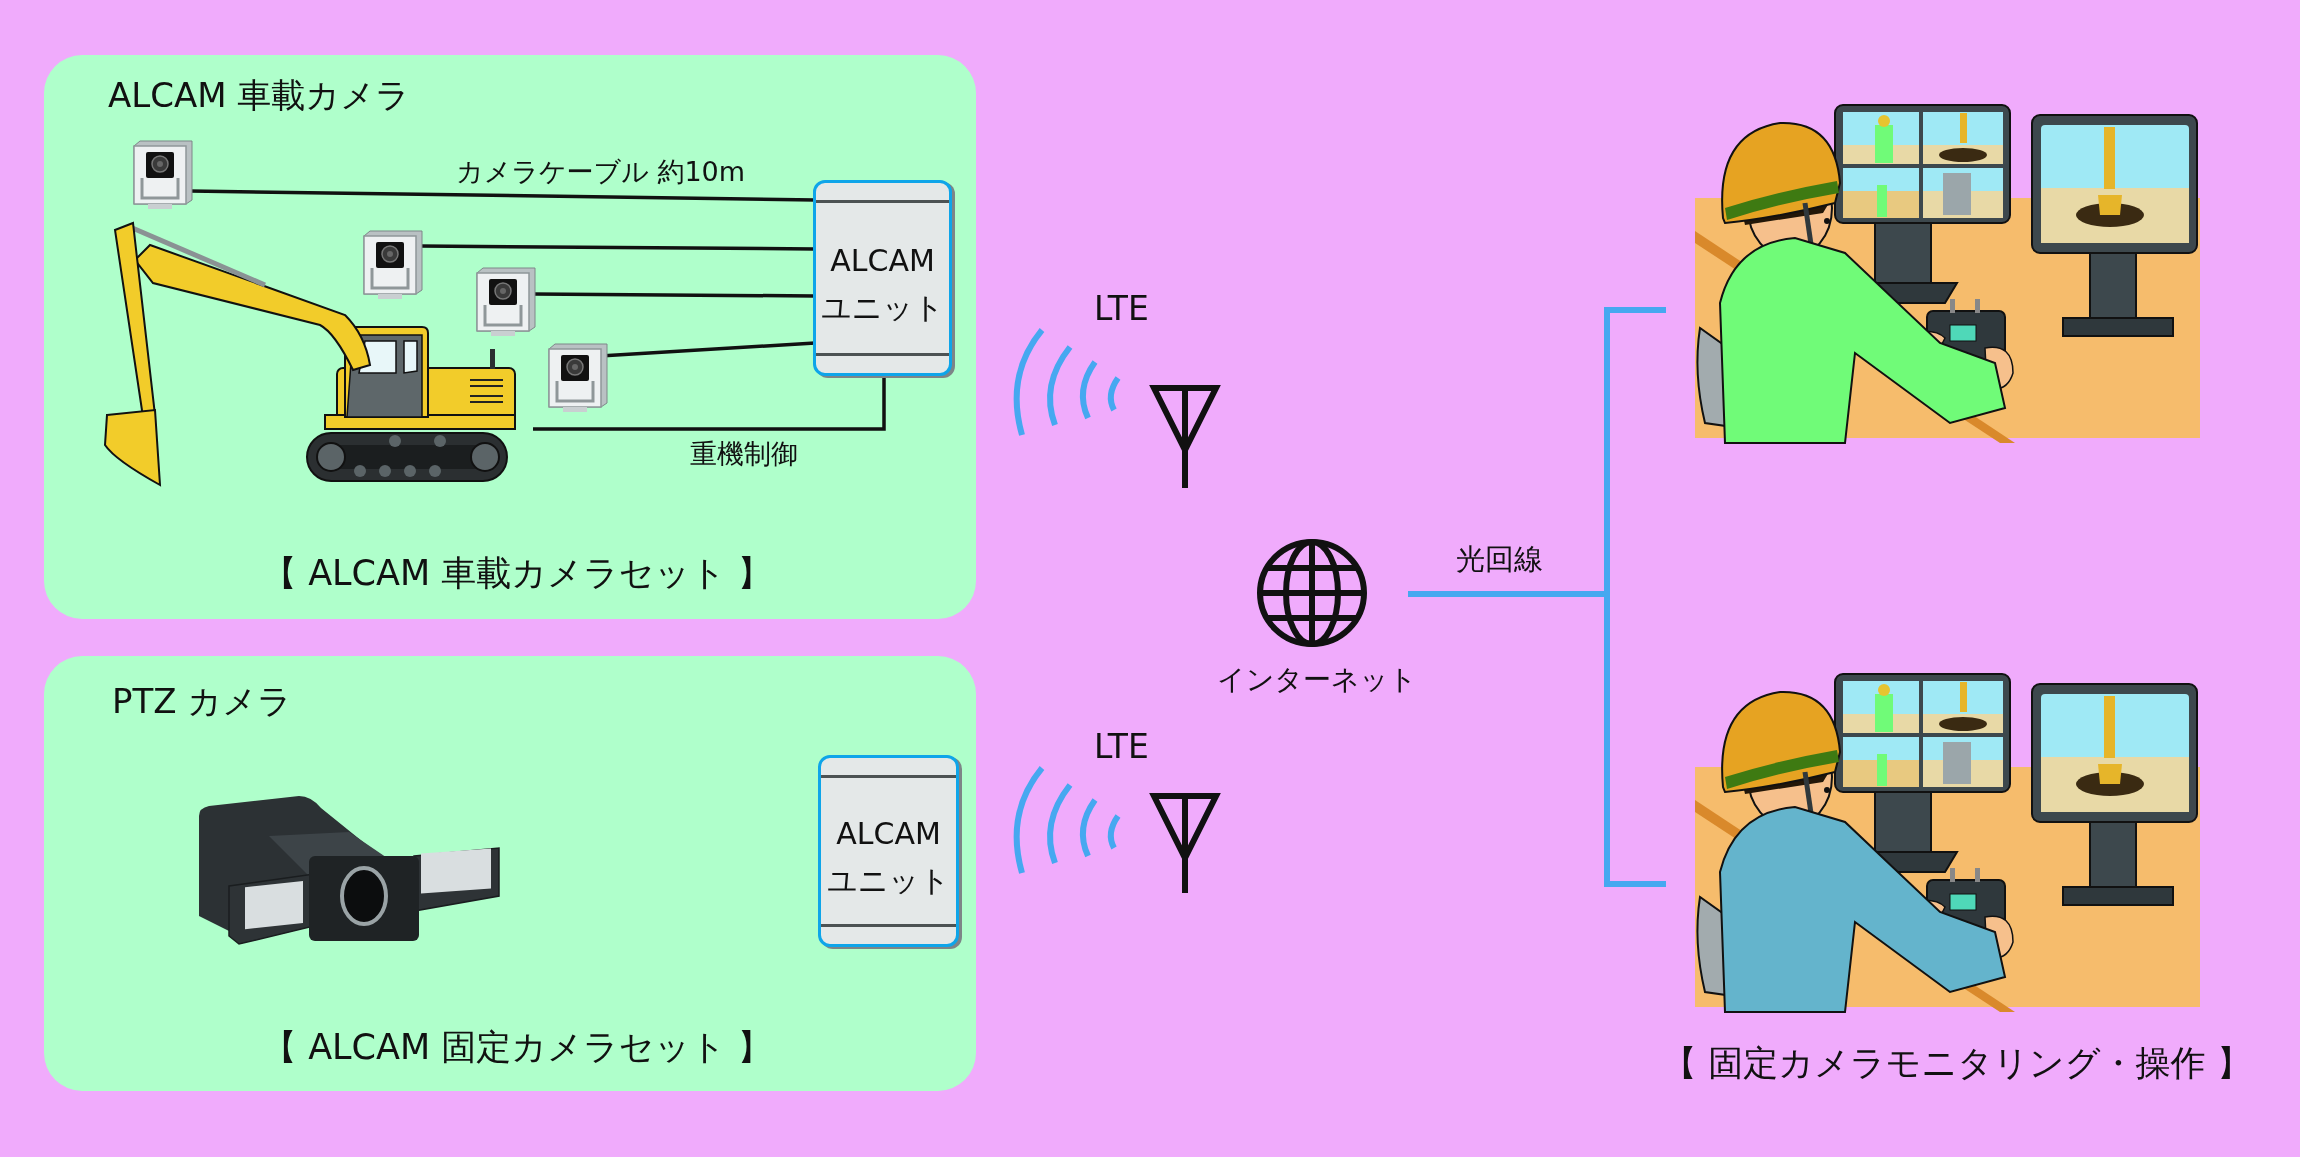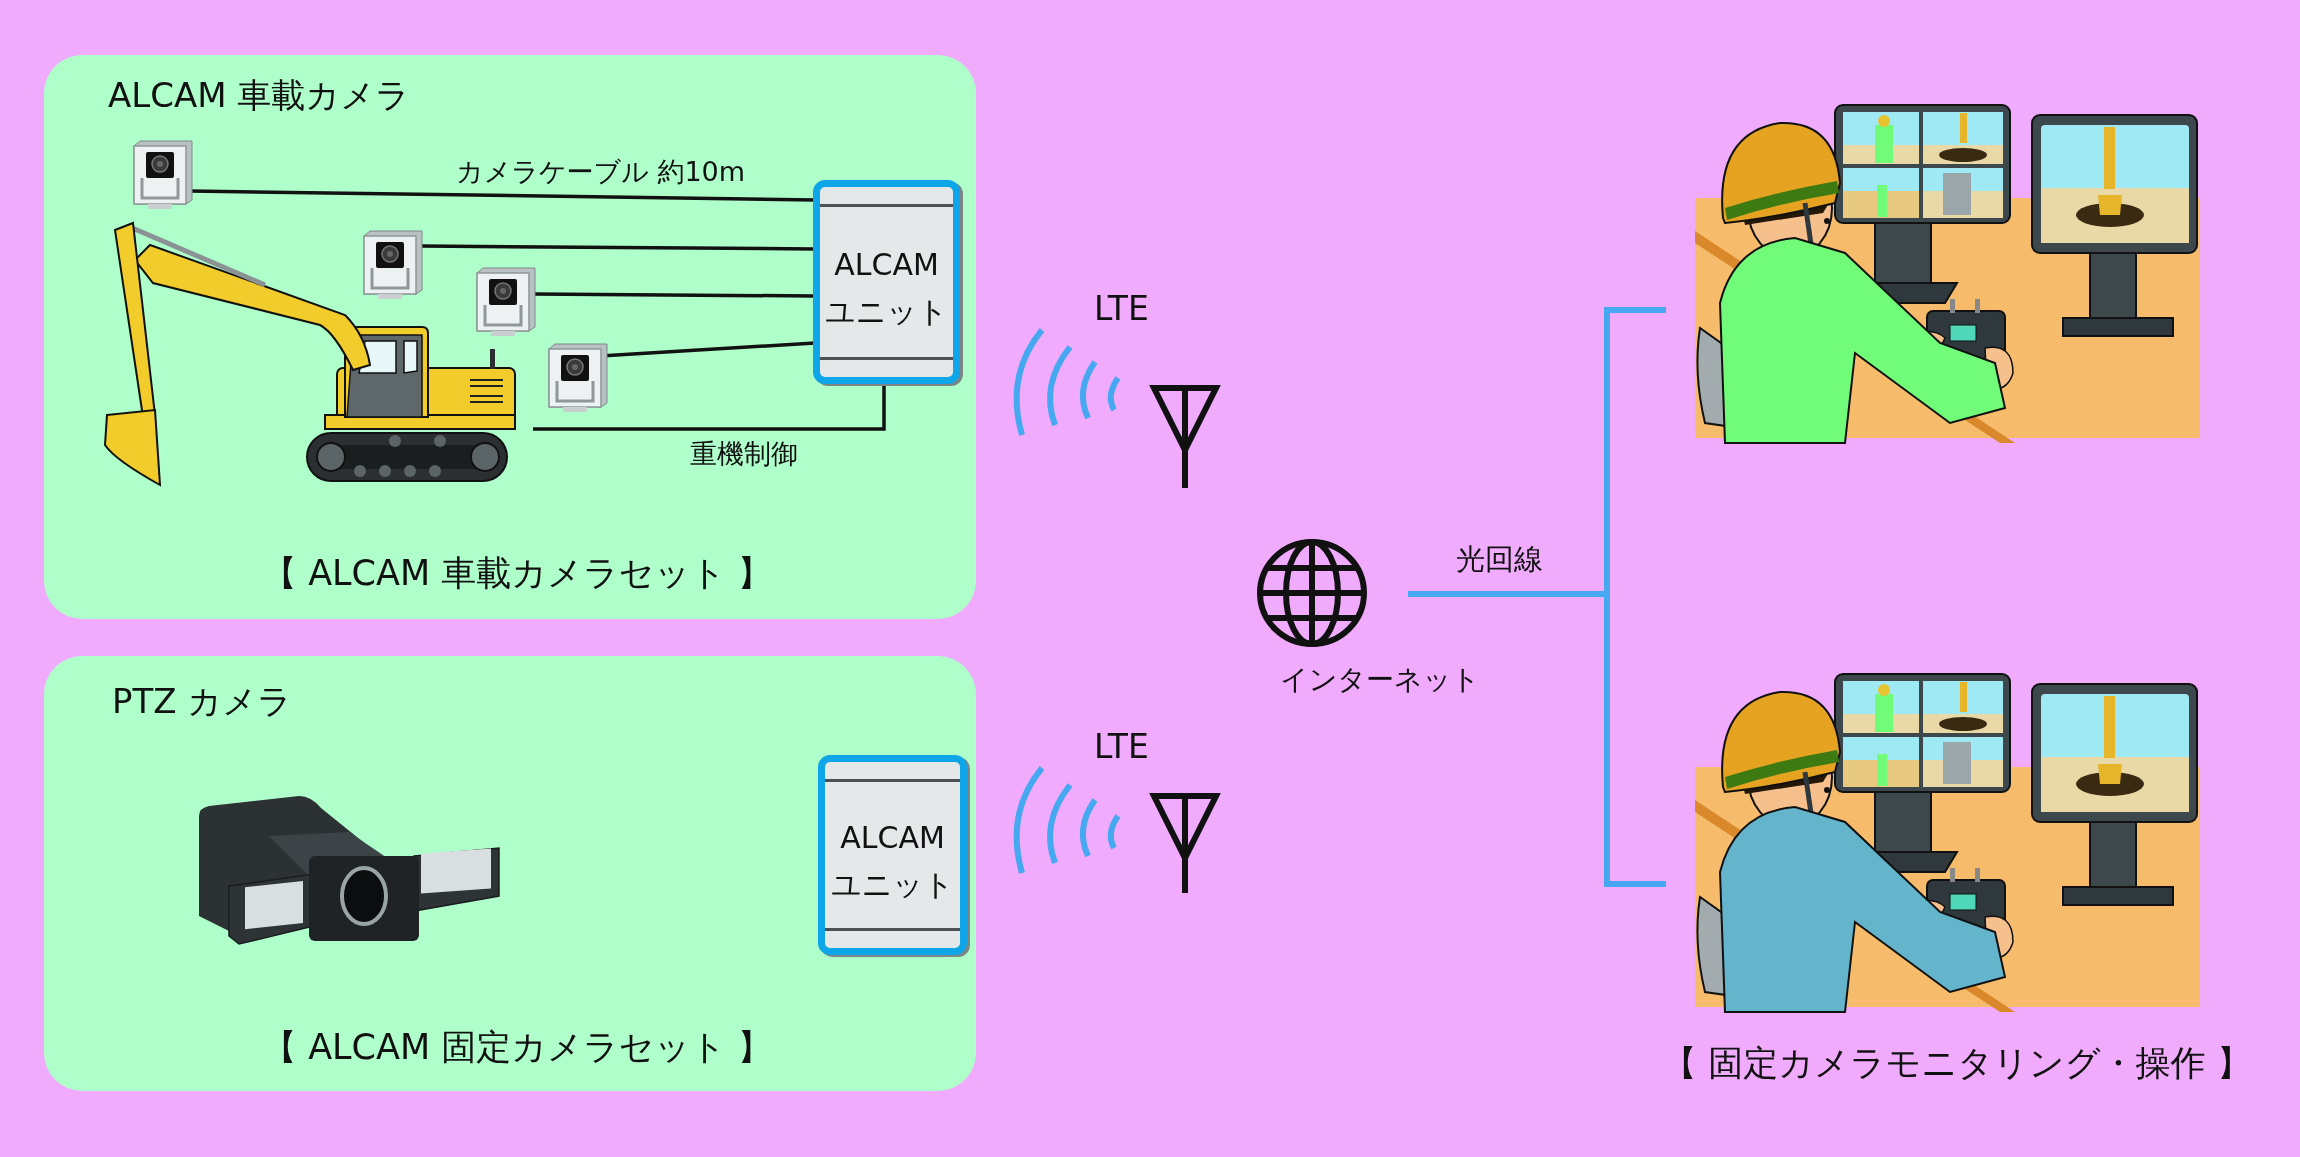--- a/index.html
+++ b/index.html
@@ -3,21 +3,21 @@
 <meta charset="utf-8">
 <style>
   html, body { margin:0; padding:0; background:#ffffff; }
   #canvas { position:relative; width:2300px; height:1157px; overflow:hidden; background:#f0abfc;
     font-family:"DejaVu Sans","Liberation Sans",sans-serif; color:#111; }
   .panel { position:absolute; background:#AFFFCB; border-radius:38px; }
   .label { position:absolute; white-space:nowrap; line-height:1; }
   .t-title { font-size:34px; }
   .t-cap { font-size:35px; }
   .t-small { font-size:27px; }
-  .unit { position:absolute; background:#E4E8E8; border:7px solid #0ea5e9; border-radius:12px;
+  .unit { position:absolute; background:#E4E8E8; border:3px solid #0ea5e9; border-radius:12px;
     box-shadow:3px 2px 0 #7d8587; }
   .unit .bar { position:absolute; left:0; right:0; height:3px; background:#4c5253; }
   .unit .txt { position:absolute; left:0; right:0; text-align:center; font-size:30px; line-height:1.55; }
   svg { position:absolute; overflow:visible; }
 </style>
 </head>
 <body>
 
 <div id="canvas">
 
@@ -171,21 +171,21 @@
   <svg style="left:1256px;top:538px;" width="112" height="110" viewBox="0 0 112 110">
     <g fill="none" stroke="#111" stroke-width="6">
       <ellipse cx="56" cy="55" rx="52" ry="51"></ellipse>
       <ellipse cx="56" cy="55" rx="26" ry="51"></ellipse>
       <line x1="56" y1="4" x2="56" y2="106"></line>
       <line x1="12" y1="30" x2="100" y2="30"></line>
       <line x1="4" y1="55" x2="108" y2="55"></line>
       <line x1="12" y1="80" x2="100" y2="80"></line>
     </g>
   </svg>
-  <div class="label" style="left:1280px;top:666px;font-size:28px;">インターネット</div>
+  <div class="label" style="left:1217px;top:666px;font-size:28px;">インターネット</div>
 
   <div class="label" style="left:1456px;top:545px;font-size:29px;">光回線</div>
 
   <svg style="left:0;top:0;" width="2300" height="1157">
     <g stroke="#46A8F0" stroke-width="6" fill="none">
       <line x1="1408" y1="594" x2="1607" y2="594"></line>
       <polyline points="1666,310 1607,310 1607,884 1666,884"></polyline>
     </g>
   </svg>
 

